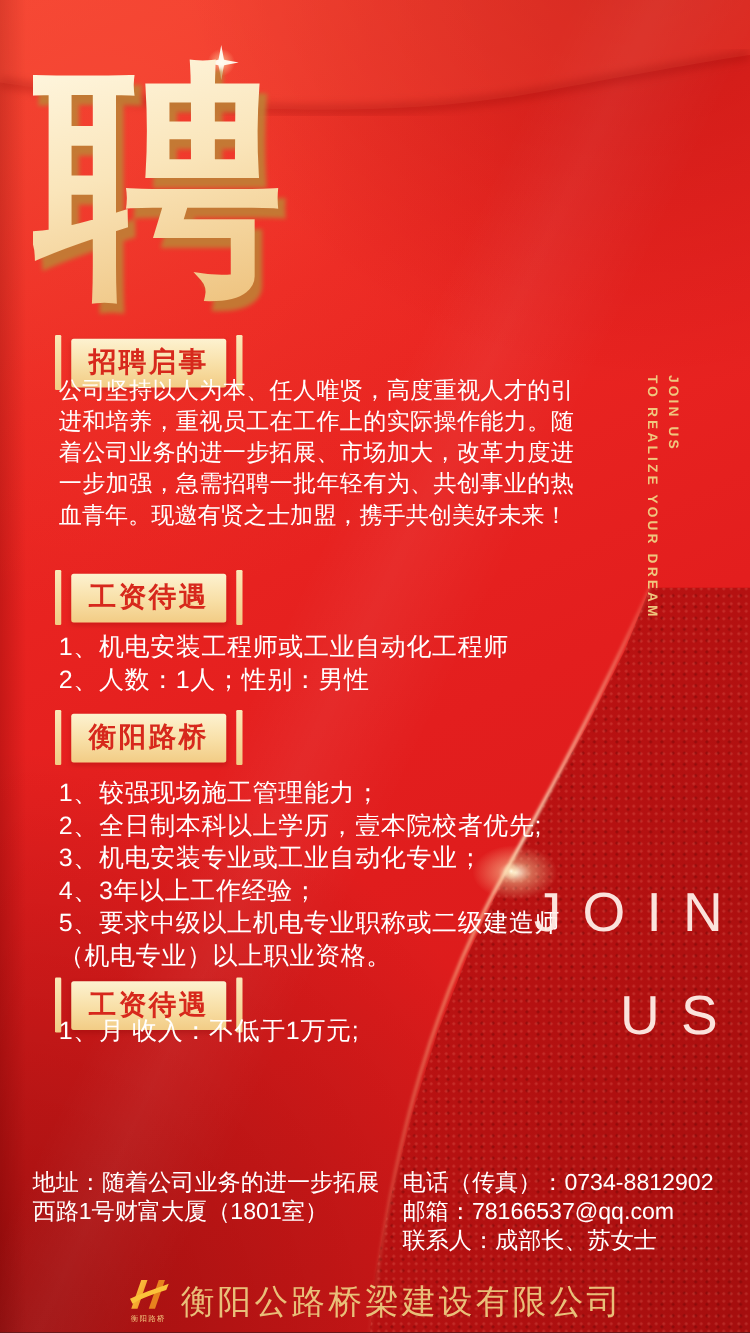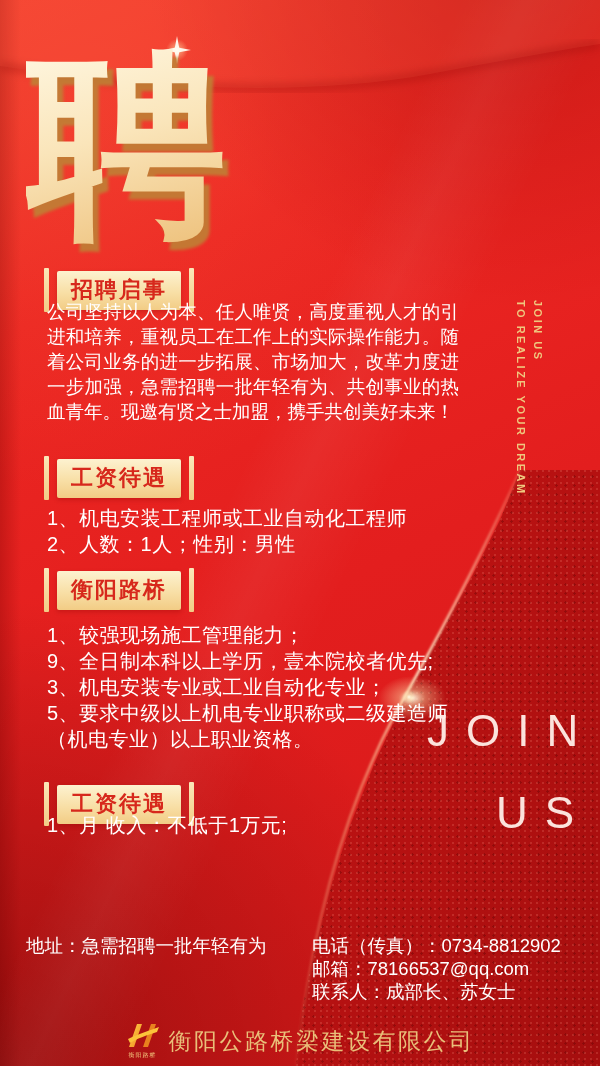--- a/index.html
+++ b/index.html
@@ -70,28 +70,28 @@
   .list { position:absolute; left:47px; width:422px; color:#fff; font-size:20px;
     line-height:26px; font-weight:400; letter-spacing:0.5px; }
   .list1{top:505px} .list2{top:622px} .list3{top:812px}
 
   .join-word { position:absolute; font-weight:100; color:rgba(255,238,232,0.95);
     font-size:44px; letter-spacing:17px; white-space:nowrap; }
   .join1 { left:427px; top:706px; }
   .join2 { left:496px; top:788px; }
 
   .contact-col { position:absolute; top:934px; color:#fff; font-size:18.5px; line-height:23px; font-weight:500; }
-  .contact-left{left:26px} .contact-right{left:312px}
+  .contact-left{left:26px} .contact-right{left:322px}
   .contact-col div { white-space:nowrap; }
 
   .footer { position:absolute; left:0; top:1022px; width:100%; display:flex;
     justify-content:center; align-items:center; gap:9px; }
   .logo-wrap { display:flex; flex-direction:column; align-items:center; }
   .logo-caption { font-size:6px; color:#f3c97f; letter-spacing:1px; margin-top:1px; }
-  .company { color:#e9bf79; font-size:23px; letter-spacing:2.5px; font-weight:500; }
+  .company { color:#e9bf79; font-size:27px; letter-spacing:2.5px; font-weight:500; }
 </style>
 </head>
 <body>
 
 <div id="poster">
 
   <div class="bg-layer bg-vignette"></div>
   <div class="silk"></div>
   <div class="bg-layer bg-sheen"></div>
 
@@ -156,39 +156,41 @@
     <div>2、人数：1人；性别：男性</div>
   </div>
 
   <div class="badge badge3">
     <i class="bar"></i>
     <span class="box">衡阳路桥</span>
     <i class="bar"></i>
   </div>
   <div class="list list2">
     <div>1、较强现场施工管理能力；</div>
-    <div>9、全日制本科以上学历，壹本院校者优先;</div>
+    <div>2、全日制本科以上学历，壹本院校者优先;</div>
     <div>3、机电安装专业或工业自动化专业；</div>
+    <div>4、3年以上工作经验；</div>
     <div>5、要求中级以上机电专业职称或二级建造师（机电专业）以上职业资格。</div>
   </div>
 
   <div class="badge badge4">
     <i class="bar"></i>
     <span class="box">工资待遇</span>
     <i class="bar"></i>
   </div>
   <div class="list list3">
     <div>1、月 收入：不低于1万元;</div>
   </div>
 
   <div class="join-word join1">JOIN</div>
   <div class="join-word join2">US</div>
 
   <div class="contact-col contact-left">
-    <div>地址：急需招聘一批年轻有为</div>
+    <div>地址：随着公司业务的进一步拓展</div>
+    <div>西路1号财富大厦（1801室）</div>
   </div>
   <div class="contact-col contact-right">
     <div>电话（传真）：0734-8812902</div>
     <div>邮箱：78166537@qq.com</div>
     <div>联系人：成部长、苏女士</div>
   </div>
 
   <div class="footer">
     <div class="logo-wrap">
       <svg width="34" height="28" viewBox="0 0 34 28">

